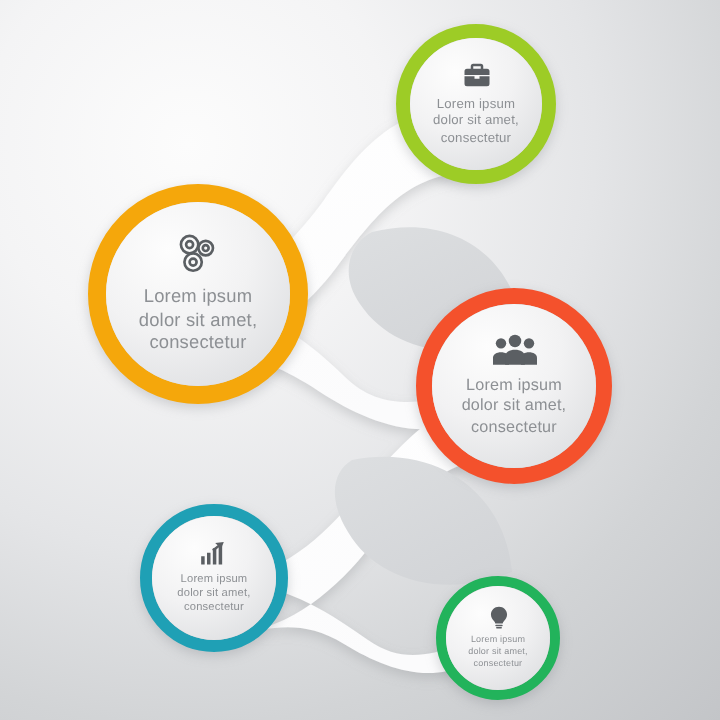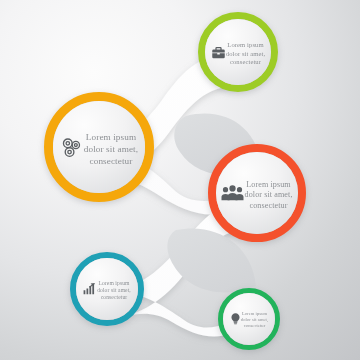--- a/index.html
+++ b/index.html
@@ -28,25 +28,24 @@
     flex-direction:column;
     align-items:center;
     justify-content:center;
     text-align:center;
   }
   .node .inner{
     border-radius:50%;
     width:100%;height:100%;
     box-sizing:border-box;
     display:flex;
-    flex-direction:row;
+    flex-direction:column;
     align-items:center;
     justify-content:center;
     background:radial-gradient(circle at 34% 26%, #fdfdfd 0%, #f2f2f3 45%, #e2e3e5 78%, #d8dadc 100%);
-    font-family:Liberation Serif, serif;
   }
   .node .icon{display:block;line-height:0;}
   .node .caption{
     color:#8d9094;
     letter-spacing:.1px;
     white-space:pre-line;
   }
 
   
   #node-green   {left:198px;top:12px;  width:80px;height:80px;  border:7px solid #9dcc26;}

